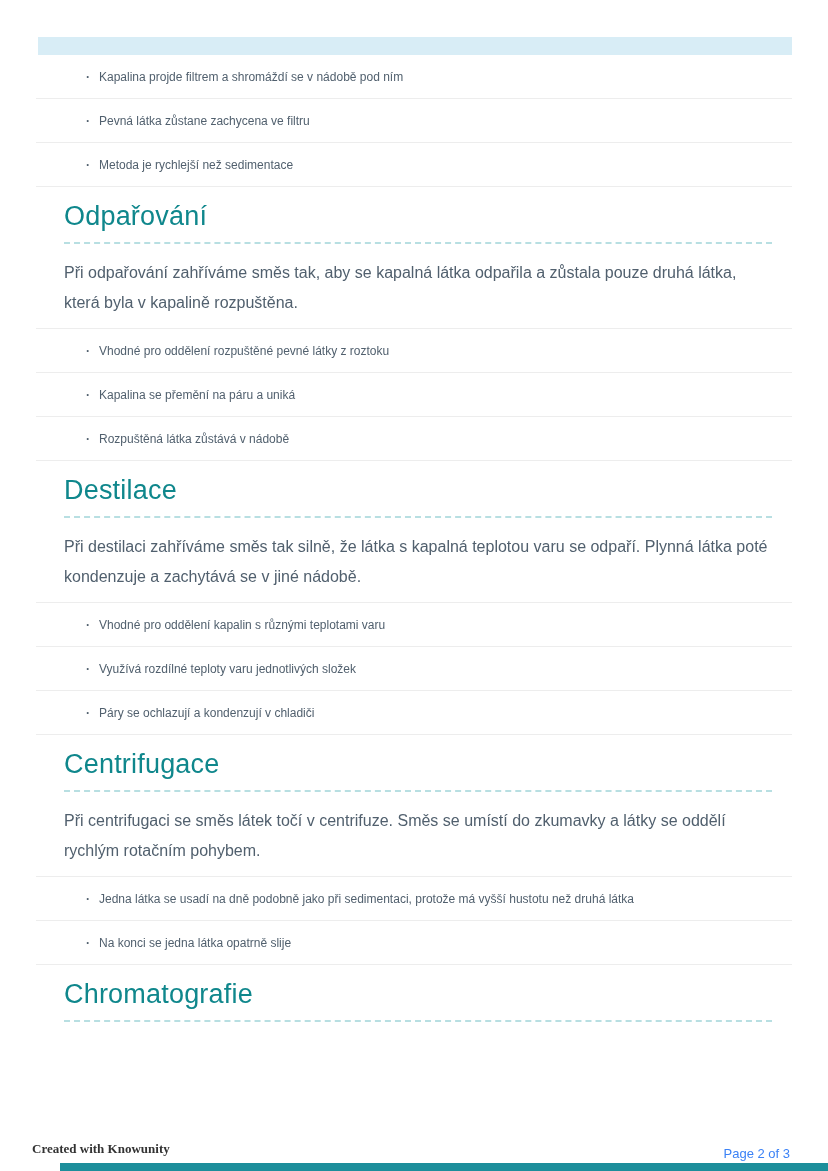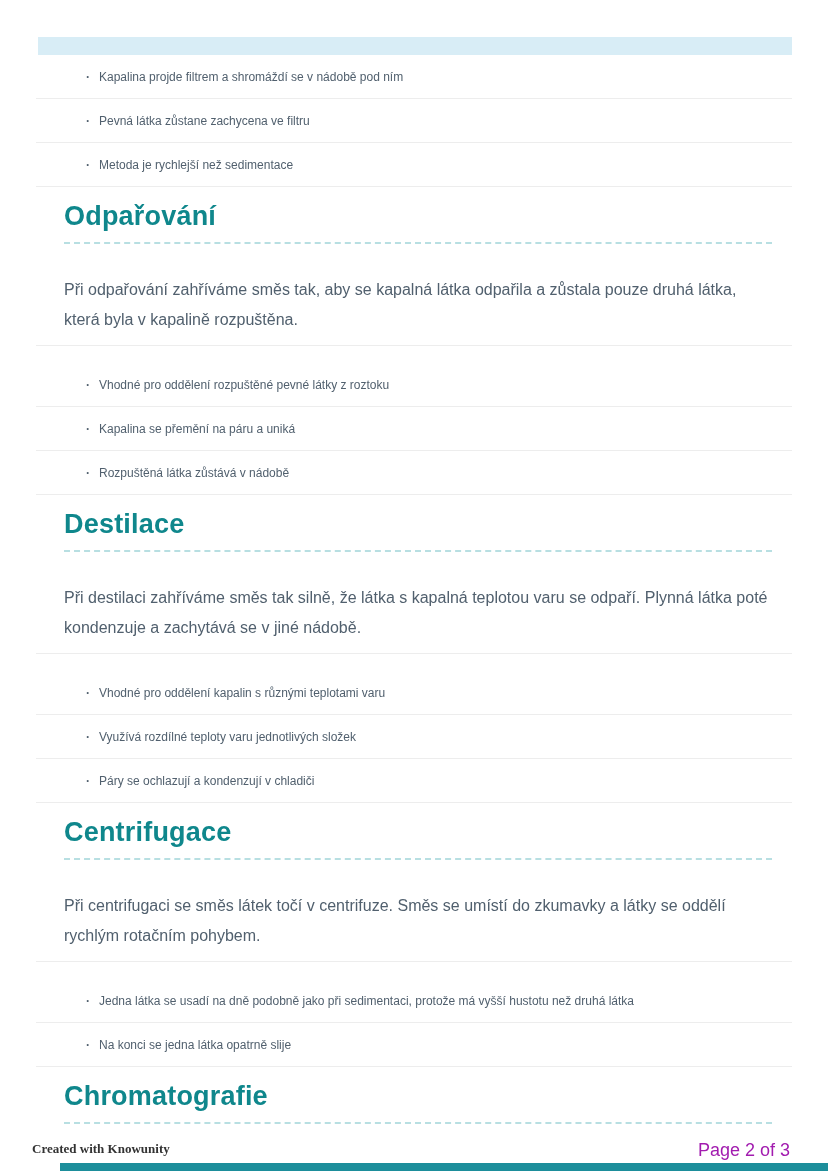--- a/index.html
+++ b/index.html
@@ -36,47 +36,47 @@
     font-weight: 700;
     margin-right: 9px;
     flex: 0 0 auto;
   }
   h2.heading {
     margin: 12px 56px 0 64px;
     padding: 2px 0 10px 0;
     border-bottom: 2px dashed #b8dfe2;
     color: #0f878c;
     font-size: 27px;
-    font-weight: 700;
+    font-weight: 400;
     letter-spacing: 0.2px;
     line-height: 31px;
   }
   p.para {
-    margin: 17px 36px;
+    margin: 0 36px;
     padding: 14px 24px 10px 28px;
     border-bottom: 1px solid #ededed;
     color: #51606e;
     font-size: 16px;
     line-height: 30px;
   }
   .footer-left {
     position: absolute;
     left: 32px;
     bottom: 14px;
     font-family: "Liberation Serif", "DejaVu Serif", serif;
     font-weight: 700;
     font-size: 13px;
     color: #333333;
   }
   .footer-right {
     position: absolute;
     right: 38px;
     bottom: 10px;
-    font-size: 18px;
-    color: #a21caf;
+    font-size: 13px;
+    color: #3b82f6;
   }
   .bottom-bar {
     position: absolute;
     left: 60px;
     right: 0;
     bottom: 0;
     height: 8px;
     background: #1d8e9b;
   }
 </style>

